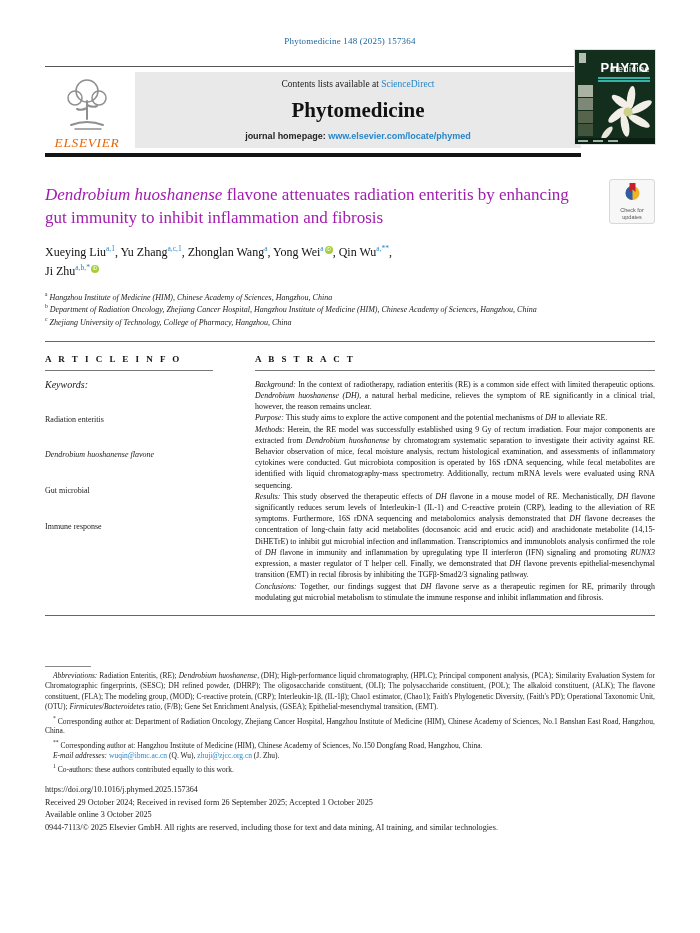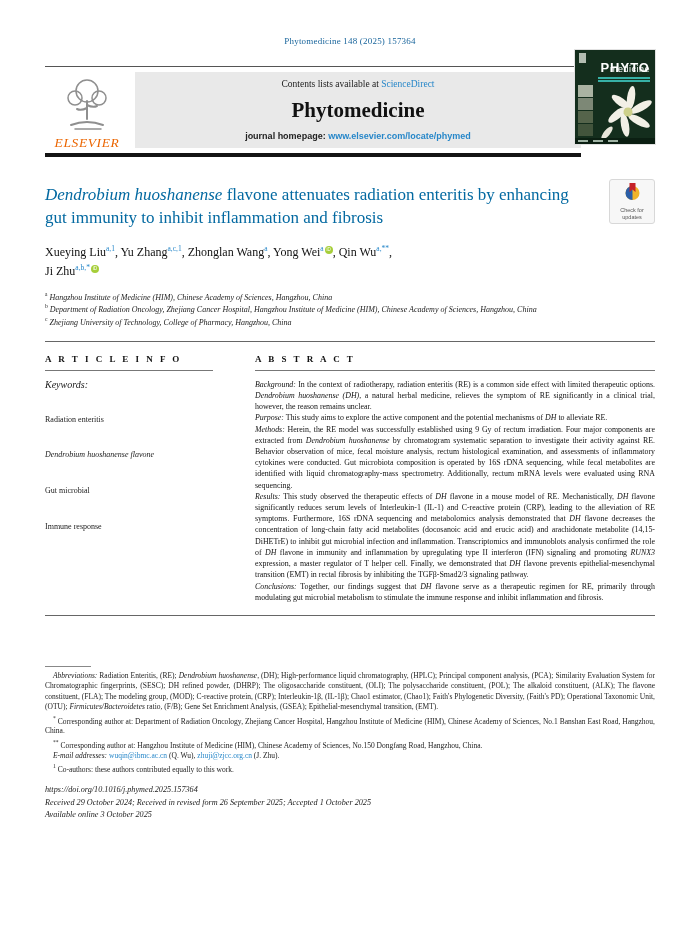--- a/index.html
+++ b/index.html
@@ -36,21 +36,21 @@
   .cover-sub{position:absolute;right:5px;top:14px;color:#fff;font-size:9px;letter-spacing:.5px;text-align:right;}
   .cover-lines{position:absolute;right:5px;top:27px;width:52px;}
   .cover-lines div{height:1.5px;background:#37b1a6;margin-bottom:1.5px;}
   .cover-photo{position:absolute;left:0;top:33px;right:0;bottom:6px;}
   .tile-strip{position:absolute;left:3px;top:2px;width:15px;bottom:0;}
   .tile-strip div{height:12px;margin-bottom:1px;}
   .cover-bottom{position:absolute;left:0;bottom:0;width:100%;height:6px;background:#0b1f12;}
   .cover-bottom i{display:inline-block;width:10px;height:1.5px;background:#9fb3a4;margin:2px 2px 0 3px;vertical-align:top;}
   
   .title-block{position:relative;margin-top:26px;padding-right:78px;}
-  h1{font-size:17px;font-weight:normal;line-height:1.38;color:#0369a1;}
+  h1{font-size:17px;font-weight:normal;line-height:1.38;color:#a21caf;}
   .badge{position:absolute;top:-4px;right:0;width:46px;padding:3px 2px 2px;background:#f7f7f7;
          border:1px solid #d8d8d8;border-radius:3px;text-align:center;cursor:pointer;}
   .badge-label{font-family:"Liberation Sans", sans-serif;font-size:5.5px;color:#555;line-height:1.3;margin-top:1px;}
   
   .authors{margin-top:13px;font-size:12px;color:#111;line-height:1.55;}
   .authors sup{font-size:7.5px;color:var(--link);}
   .orcid{display:inline-block;width:8px;height:8px;border-radius:50%;background:var(--orcid);color:#fff;
          font-family:"Liberation Sans", sans-serif;font-size:4.5px;line-height:8px;text-align:center;
          vertical-align:super;margin-left:1px;}
   
@@ -68,21 +68,21 @@
   .abstract p{font-size:7.9px;line-height:11.2px;text-align:justify;color:#111;}
   .abstract em{font-style:italic;}
   .end-rule{border-top:1px solid #666;margin-top:12px;}
   
   .footnotes{margin-top:50px;}
   .fn-sep{width:46px;border-top:1px solid #888;margin-bottom:4px;}
   .footnotes p{font-size:7.5px;line-height:10.4px;text-align:justify;color:#222;text-indent:8px;}
   .footnotes sup{font-size:5.5px;}
   .lnk{color:var(--link);cursor:pointer;}
   
-  .pub{margin-top:9px;font-style:italic;}
+  .pub{margin-top:9px;}
   .pub div{font-size:8.2px;line-height:12.5px;color:#222;}
   .doi{color:var(--link);cursor:pointer;}
 </style>
 </head>
 <body>
 
 <div class="page">
 
   <div class="citation">Phytomedicine 148 (2025) 157364</div>
 
@@ -206,15 +206,16 @@
     <p><sup>*</sup> Corresponding author at: Department of Radiation Oncology, Zhejiang Cancer Hospital, Hangzhou Institute of Medicine (HIM), Chinese Academy of Sciences, No.1 Banshan East Road, Hangzhou, China.</p>
     <p><sup>**</sup> Corresponding author at: Hangzhou Institute of Medicine (HIM), Chinese Academy of Sciences, No.150 Dongfang Road, Hangzhou, China.</p>
     <p><em>E-mail addresses:</em> <span class="lnk">wuqin@ibmc.ac.cn</span> (Q. Wu), <span class="lnk">zhuji@zjcc.org.cn</span> (J. Zhu).</p>
     <p><sup>1</sup> Co-authors: these authors contributed equally to this work.</p>
   </div>
 
   <div class="pub">
     <div class="doi">https://doi.org/10.1016/j.phymed.2025.157364</div>
     <div>Received 29 October 2024; Received in revised form 26 September 2025; Accepted 1 October 2025</div>
     <div>Available online 3 October 2025</div>
+    <div>0944-7113/© 2025 Elsevier GmbH. All rights are reserved, including those for text and data mining, AI training, and similar technologies.</div>
   </div>
 
 </div>
 
 </body></html>

